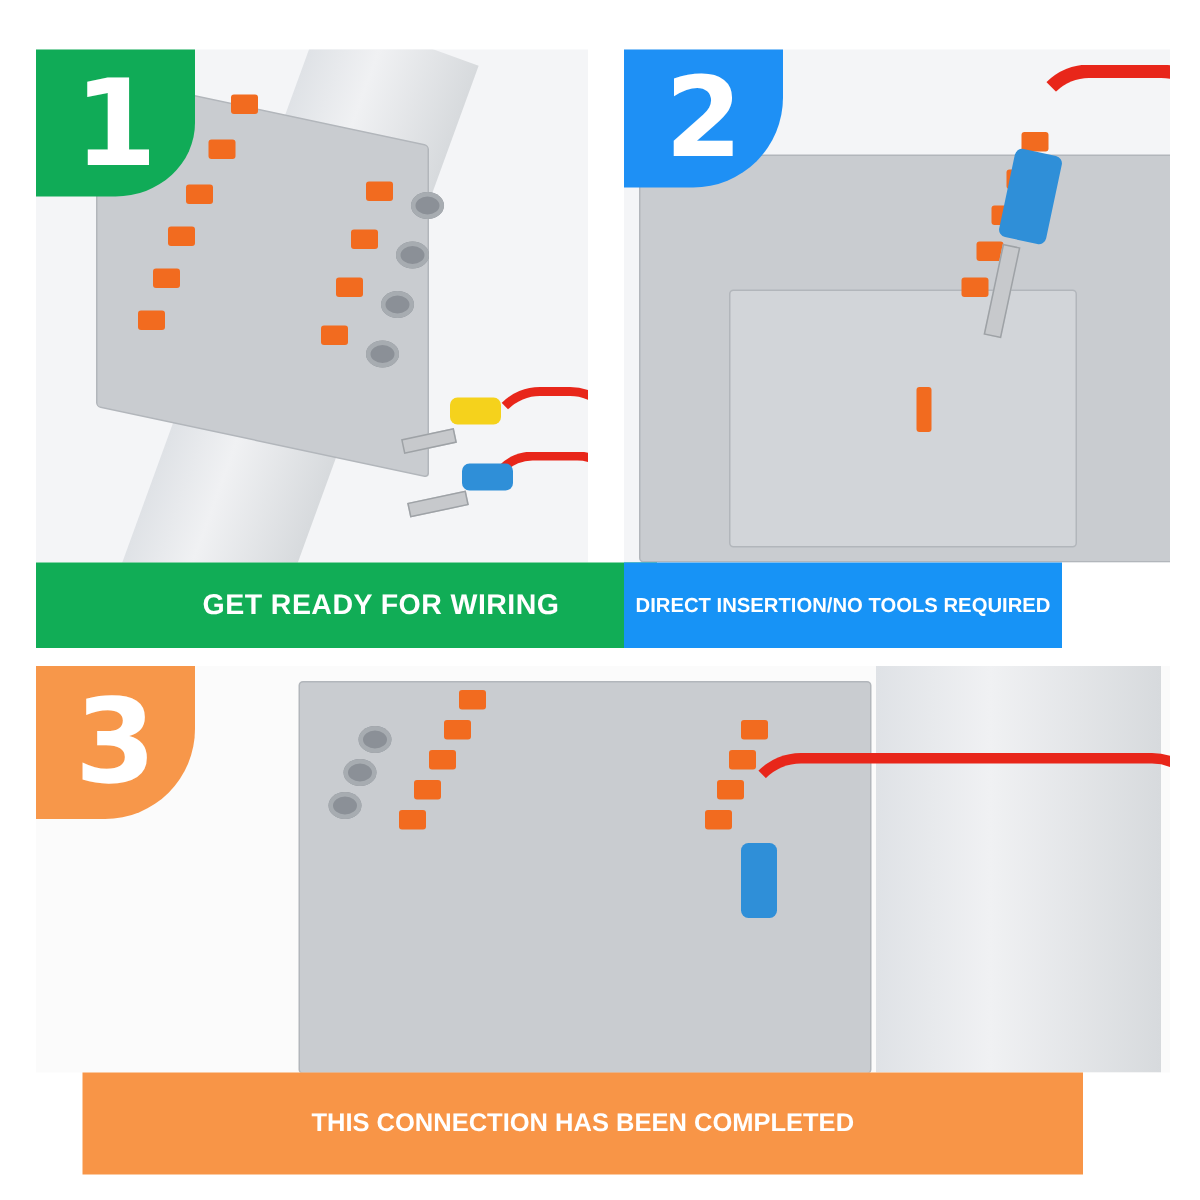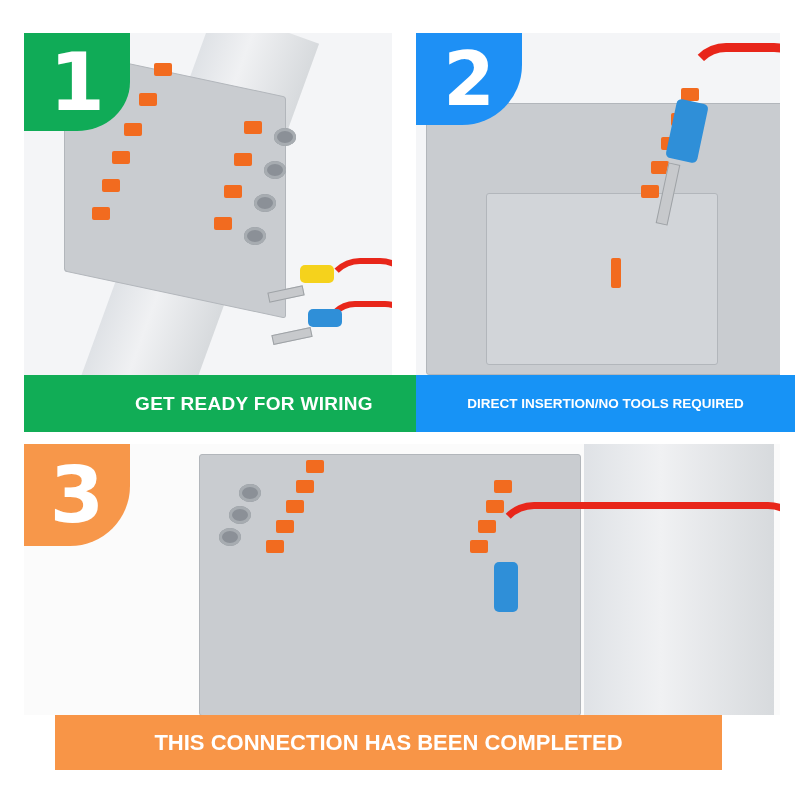--- a/index.html
+++ b/index.html
@@ -7,22 +7,22 @@
   .panel { position:absolute; overflow:hidden; background:#f4f5f7; }
   .p1 { left:24px; top:33px; width:368px; height:342px; }
   .p2 { left:416px; top:33px; width:364px; height:342px; }
   .p3 { left:24px; top:444px; width:756px; height:271px; background:#fbfbfb; }
   .badge { position:absolute; border-radius:0 0 50% 0; color:#fff; font-weight:bold; font-family:"DejaVu Sans", sans-serif; display:flex; align-items:center; justify-content:center; z-index:5; }
   .b1 { left:24px; top:33px; width:106px; height:98px; background:#10ab57; font-size:80px; border-radius:0 50% 50% 0 / 0 50% 50% 0; border-top-right-radius:0; }
   .b2 { left:416px; top:33px; width:106px; height:92px; background:#1e90f5; font-size:74px; border-radius:0 0 60px 0; }
   .b3 { left:24px; top:444px; width:106px; height:102px; background:#f7974a; font-size:78px; border-radius:0 0 60px 0; }
   .banner { position:absolute; color:#fff; font-weight:bold; display:flex; align-items:center; justify-content:center; z-index:6; }
   .g { left:24px; top:375px; width:368px; height:57px; background:#11ad56; font-size:19px; letter-spacing:.3px;padding-left:46px; }
-  .bl { left:416px; top:375px; width:379px; height:57px; background:#1793f6; font-size:13.5px; }
-  .or { left:55px; top:715px; width:667px; height:55px; background:rgba(247,140,55,.92); font-size:22px; }
+  .bl { left:416px; top:375px; width:292px; height:57px; background:#1793f6; font-size:13.5px; }
+  .or { left:55px; top:715px; width:667px; height:68px; background:rgba(247,140,55,.92); font-size:17px; }
   
   .rail { position:absolute; background:linear-gradient(90deg,#dfe2e6,#f0f1f3 40%,#d7dadd); }
   .block { position:absolute; background:#c9ccd0; border:1px solid #b2b6bb; border-radius:3px; }
   .port { position:absolute; width:22px; height:18px; border-radius:50%; background:#8b9097; box-shadow:inset 0 0 0 3px #a7acb1; }
   .lever { position:absolute; width:18px; height:13px; background:#f26b1f; border-radius:2px; }
   .wire { position:absolute; border:6px solid #e8261a; border-radius:40px; border-left-color:transparent; border-bottom-color:transparent; }
   .ferrule { position:absolute; border-radius:5px; }
   .pin { position:absolute; background:#c7c9cc; border:1px solid #9ea2a6; }
 </style>
 </head>

